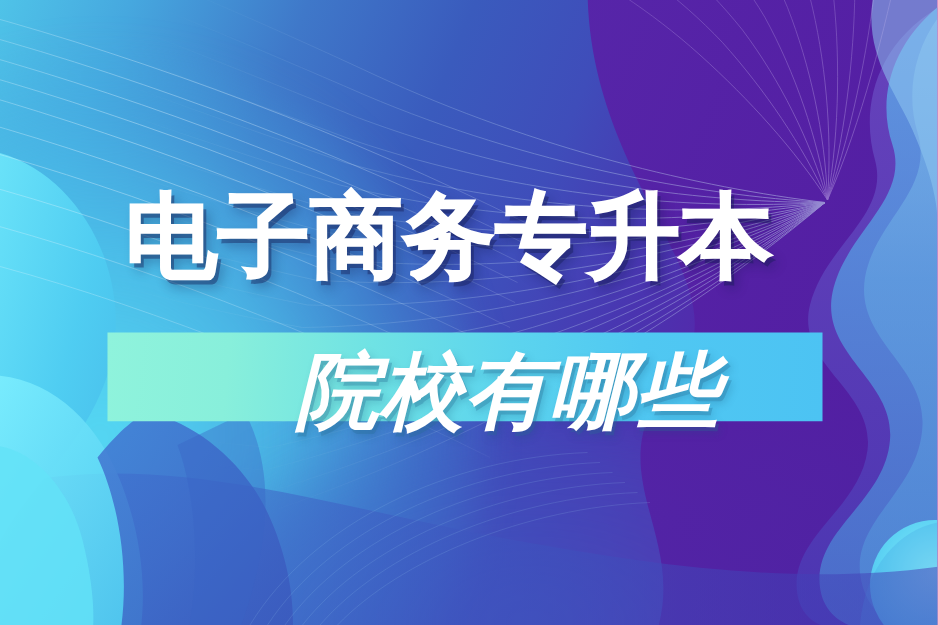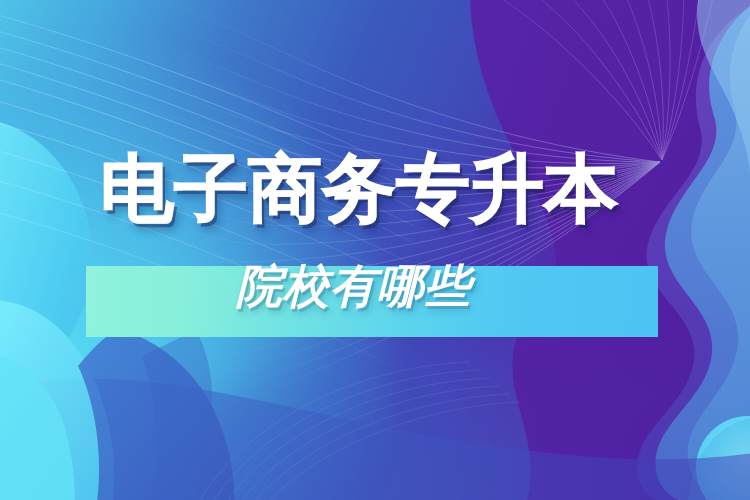--- a/index.html
+++ b/index.html
@@ -100,22 +100,22 @@
         #88efdb 17%,
         #6fe2e4 37%,
         #5cd4ee 56%,
         #50c8f2 74%,
         #4cc3f3 100%);
   }
 
   .subtitle-text {
     position: absolute;
     left: 236px;
-    top: 256px;
-    font-size: 46px;
+    top: 284px;
+    font-size: 67px;
     line-height: 60px;
     font-weight: 700;
     font-style: italic;
     color: #ffffff;
     white-space: nowrap;
     letter-spacing: 1px;
     text-shadow:
        2px 3px 0px rgba(40,110,150,0.30),
        3px 5px 7px rgba(20,80,120,0.26);
   }

